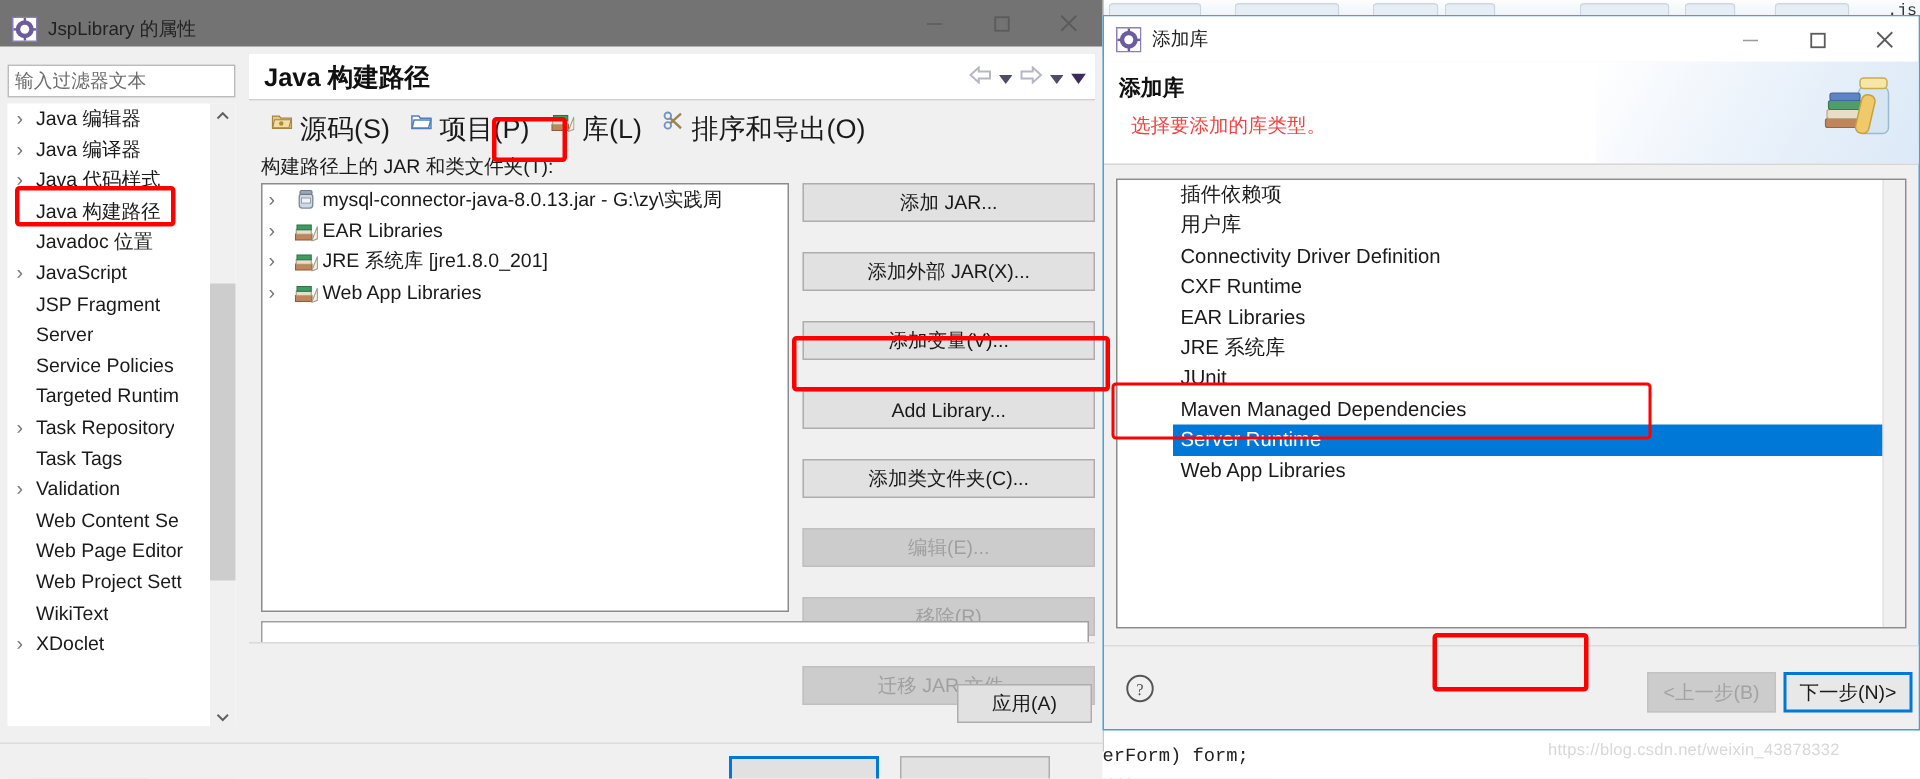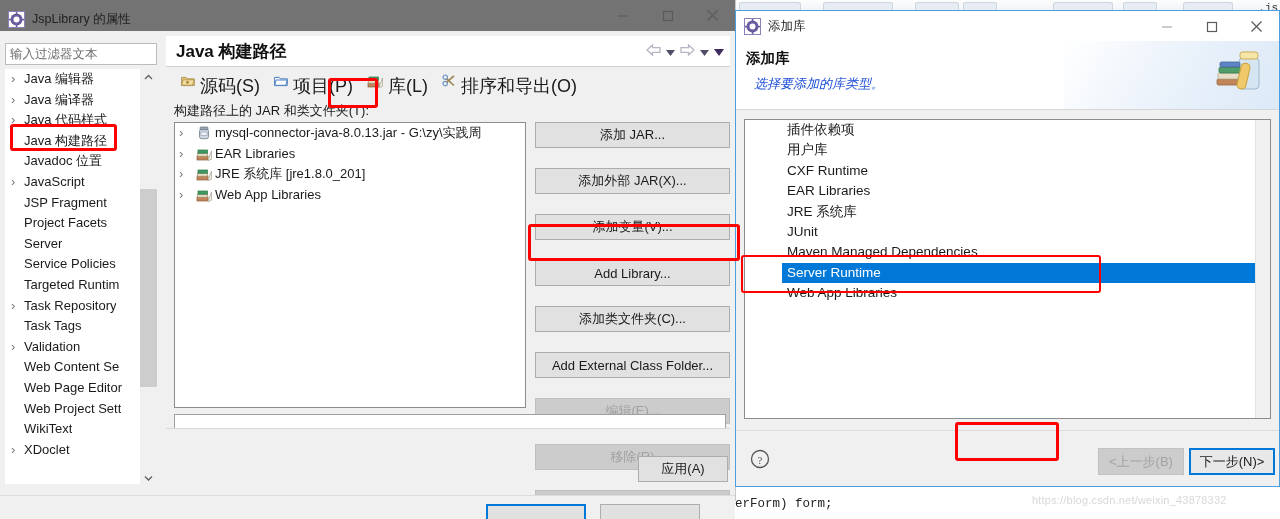--- a/index.html
+++ b/index.html
@@ -156,21 +156,21 @@
   
   #dlg2 {
     left: 735px; top: 10px; width: 545px; height: 477px;
     background: #f0f0f0; border: 1px solid #4a9fe0;
   }
   #dlg2 .titlebar { height: 30px; background:#ffffff; }
   .wiz-head { position: absolute; left: 0; top: 30px; width: 543px; height: 68px; background: #ffffff; overflow:hidden; }
   .wiz-head-grad { position:absolute; right:0; top:0; width: 215px; height: 68px;
     background: linear-gradient(120deg, rgba(255,255,255,0) 0%, #e9f1fa 55%, #dce9f7 100%); }
   .wiz-title { position: absolute; left: 10px; top: 8px; font-size: 14.5px; font-weight: bold; color: #111; }
-  .wiz-sub { position: absolute; left: 18px; top: 34px; font-size: 13px; color: #1d4ed8; font-style: italic; }
+  .wiz-sub { position: absolute; left: 18px; top: 34px; font-size: 13px; color: #ef4444; }
   .wiz-sep { position:absolute; left:0; top:98px; width:543px; height:1px; background:#d6d6d6; }
 
   .liblist {
     position: absolute; left: 8px; top: 108px; width: 527px; height: 300px;
     background: #ffffff; border: 1px solid #8c8c8c; overflow: hidden; padding-left: 37px;
   }
   .lib-row { height: 20.4px; line-height: 20.4px; font-size: 13.5px; color: #1a1a1a; padding-left: 5px; white-space: nowrap; }
   .lib-row.selected { background: #0078d7; color: #ffffff; }
   .lib-vscroll { position: absolute; right: 0px; top: 0; width: 15px; height: 298px; background: #f0f0f0; border-left:1px solid #e3e3e3; }
 
@@ -279,24 +279,20 @@
             <span class="tw"></span>
             <span class="tree-label">Javadoc 位置</span>
           </div>
           <div class="tree-row">
             <span class="tw" style="font-size: 13px;">›</span>
             <span class="tree-label">JavaScript</span>
           </div>
           <div class="tree-row">
             <span class="tw"></span>
             <span class="tree-label">JSP Fragment</span>
-          </div>
-          <div class="tree-row">
-            <span class="tw"></span>
-            <span class="tree-label">Project Facets</span>
           </div>
           <div class="tree-row">
             <span class="tw"></span>
             <span class="tree-label">Server</span>
           </div>
           <div class="tree-row">
             <span class="tw"></span>
             <span class="tree-label">Service Policies</span>
           </div>
           <div class="tree-row">
@@ -509,21 +505,20 @@
               <span>Web App Libraries</span>
             </div>
           </div>
 
         <div class="btncol" id="btncol">
             <div class="pbtn">添加 JAR...</div>
             <div class="pbtn">添加外部 JAR(X)...</div>
             <div class="pbtn">添加变量(V)...</div>
             <div class="pbtn">Add Library...</div>
             <div class="pbtn">添加类文件夹(C)...</div>
-            <div class="pbtn">Add External Class Folder...</div>
             <div class="pbtn disabled gap-top">编辑(E)...</div>
             <div class="pbtn disabled">移除(R)</div>
             <div class="pbtn disabled gap-top2">迁移 JAR 文件...</div>
           </div>
 
         <div class="thin-field"></div>
         <div class="pane-sep"></div>
         <div class="apply-btn">应用(A)</div>
       </div>
 
@@ -584,20 +579,21 @@
           <rect x="30" y="14" width="9" height="26" rx="4" fill="#f0c96a" stroke="#c7a03f" stroke-width="1" transform="rotate(13 34 27)"></rect>
         </svg>
       </span>
     </div>
     <div class="wiz-sep"></div>
 
     <div class="liblist">
       <div id="liblist-rows">
           <div class="lib-row">插件依赖项</div>
           <div class="lib-row">用户库</div>
+          <div class="lib-row">Connectivity Driver Definition</div>
           <div class="lib-row">CXF Runtime</div>
           <div class="lib-row">EAR Libraries</div>
           <div class="lib-row">JRE 系统库</div>
           <div class="lib-row">JUnit</div>
           <div class="lib-row">Maven Managed Dependencies</div>
           <div class="lib-row selected">Server Runtime</div>
           <div class="lib-row">Web App Libraries</div>
         </div>
       <div class="lib-vscroll"></div>
     </div>

